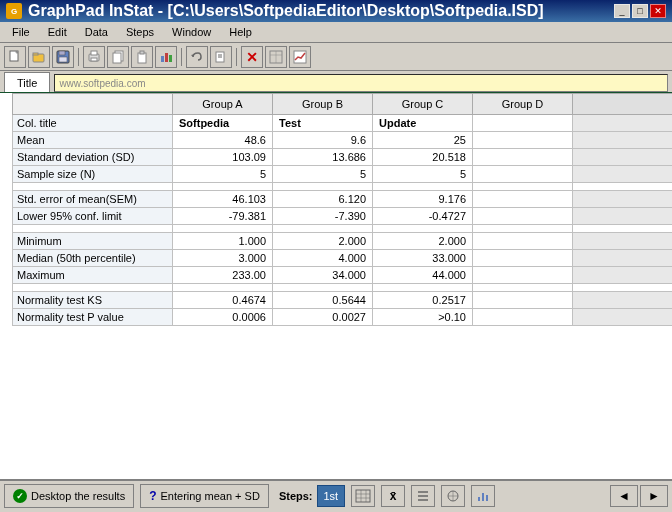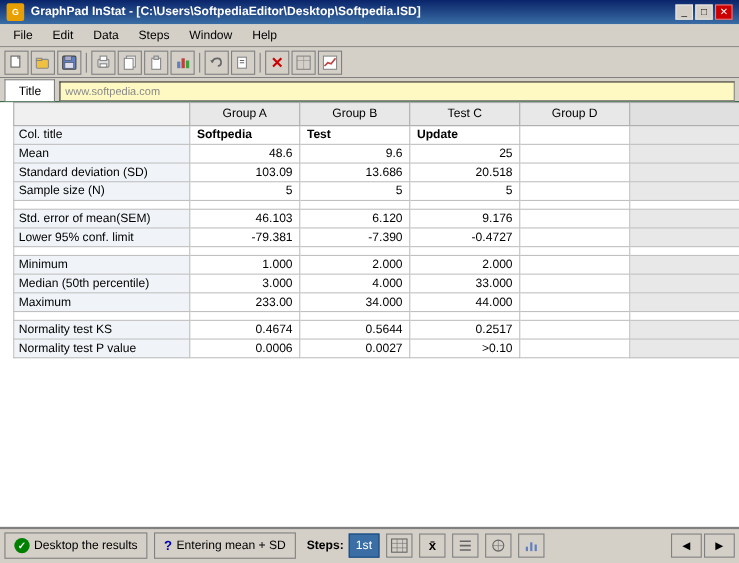--- a/index.html
+++ b/index.html
@@ -33,21 +33,21 @@
       background: #e8a000;
       border-radius: 2px;
       display: flex;
       align-items: center;
       justify-content: center;
       font-size: 9px;
       color: white;
       font-weight: bold;
     }
     .title-bar-text {
-      font-size: 11px;
+      font-size: 16px;
       font-weight: bold;
     }
     .title-bar-controls {
       display: flex;
       gap: 2px;
     }
     .title-btn {
       width: 16px;
       height: 14px;
       border: 1px solid rgba(255,255,255,0.5);
@@ -407,21 +407,21 @@
 </div>
 
 <div class="main-content">
   <div class="data-table-wrapper">
     <table class="data-table">
       <thead>
         <tr>
           <th class="row-header"></th>
           <th>Group A</th>
           <th>Group B</th>
-          <th>Test C</th>
+          <th>Group C</th>
           <th>Group D</th>
           <th style="width:16px; background:#e0e0e0; border:1px solid #aaa;">
             <div style="width:16px;height:16px;background:#e0e0e0;"></div>
           </th>
         </tr>
       </thead>
       <tbody id="table-body">
       <tr>
             <td class="row-label">Col. title</td>
             <td class="bold-value" style="font-weight: bold;">Softpedia</td>

